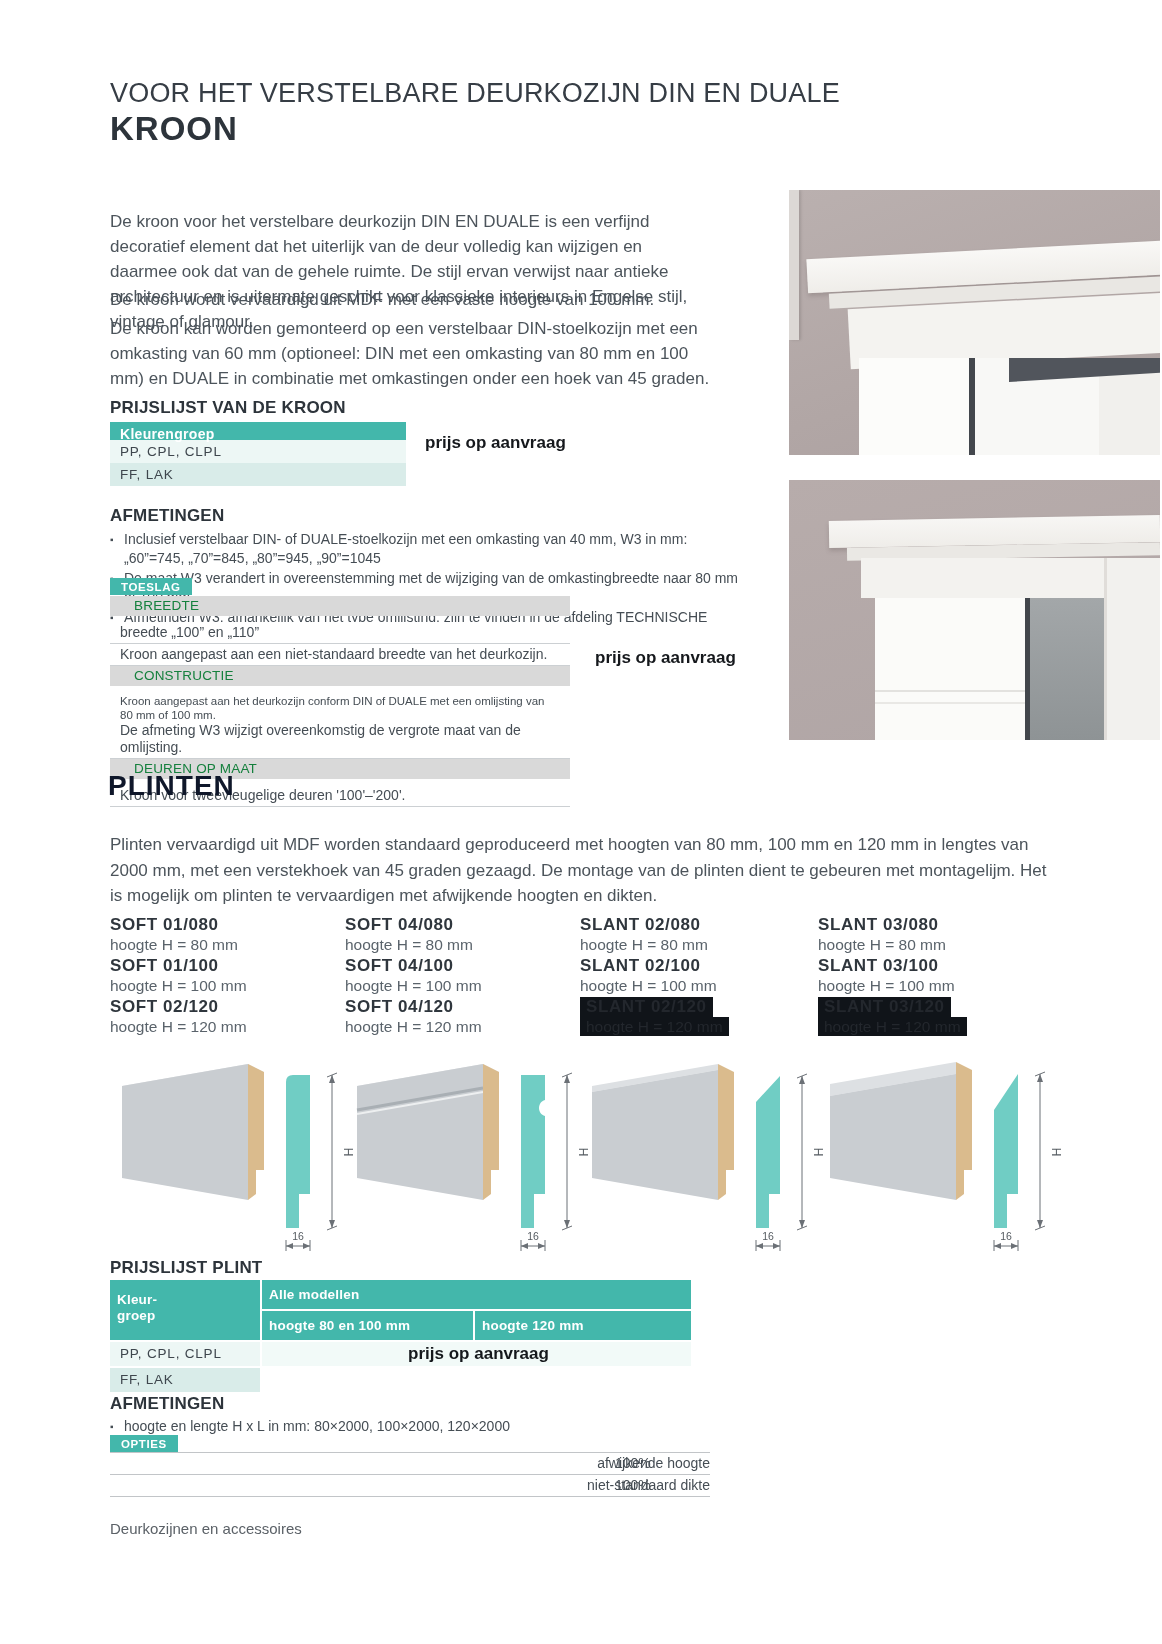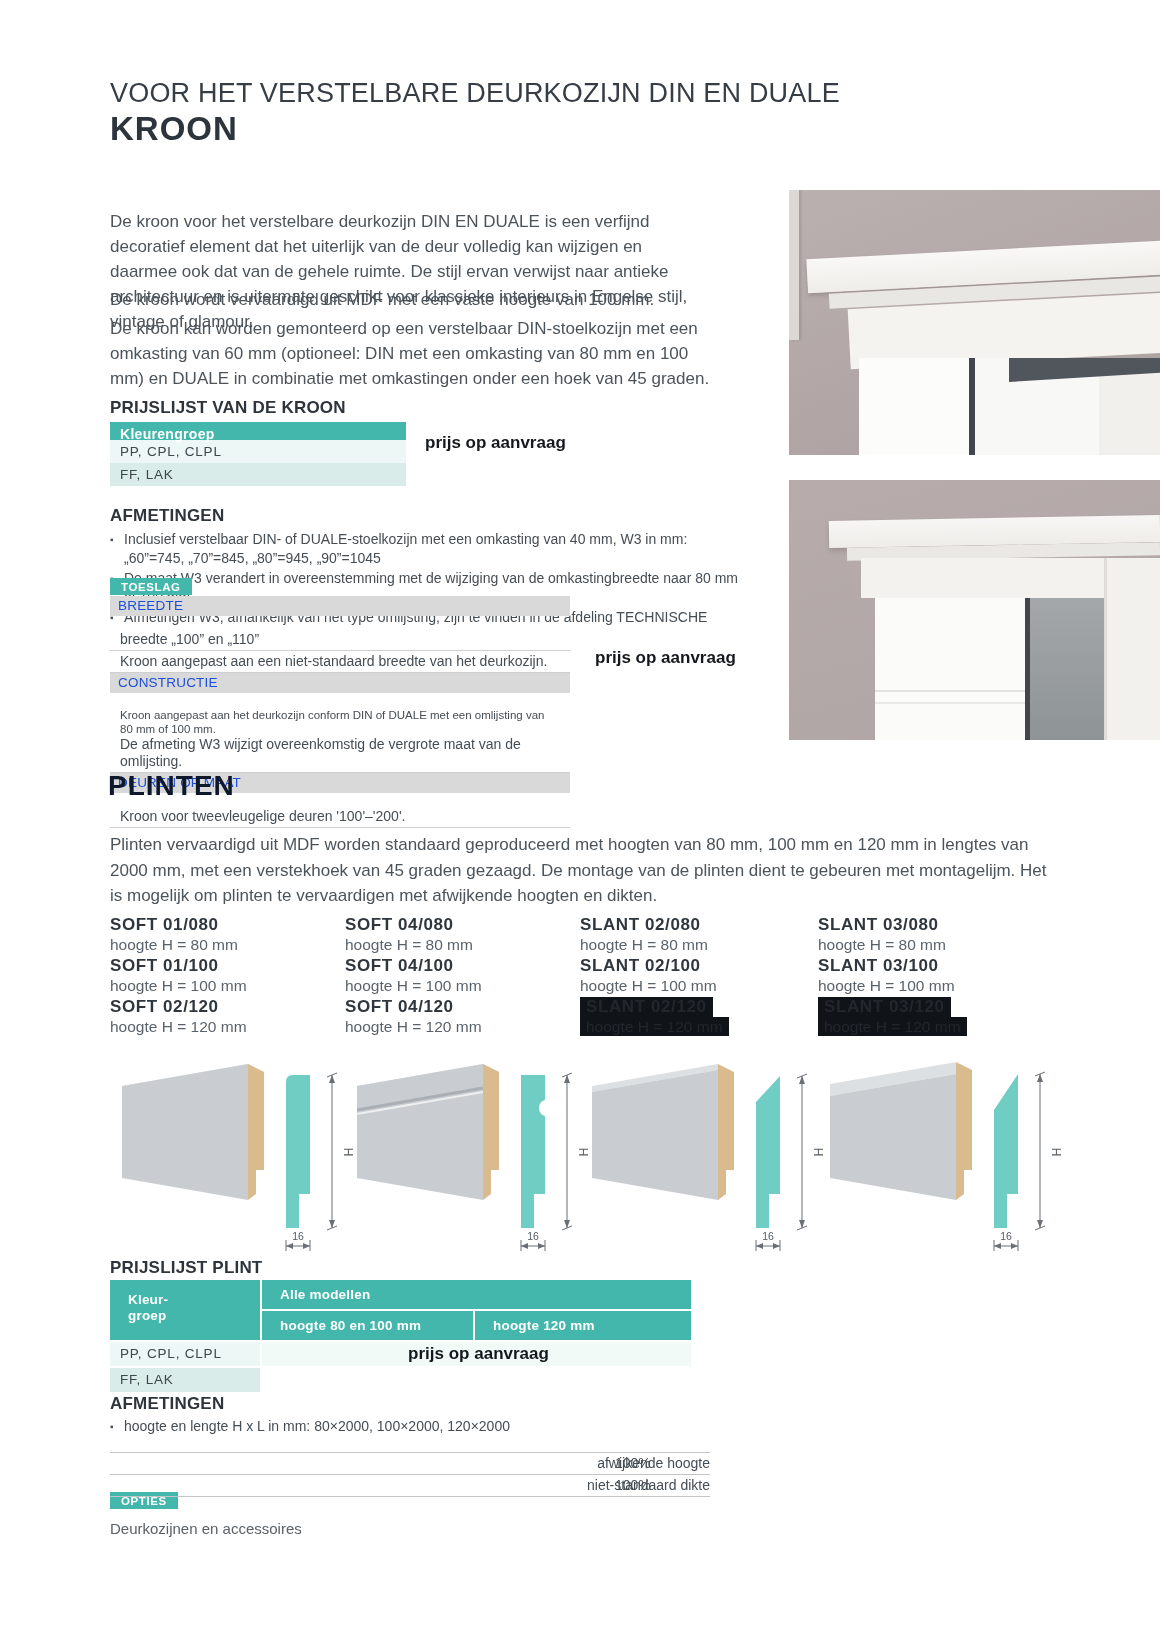--- a/index.html
+++ b/index.html
@@ -40,43 +40,43 @@
 
   .h-afm1{left:110px;top:506px;}
   .h-prijskroon{left:110px;top:398px;}
   .h-prijsplint{left:110px;top:1258px;}
   .h-afm2{left:110px;top:1394px;}
 
   
   .badge{display:inline-block;background:#43b7ab;color:#ffffff;font-size:11.5px;font-weight:700;
          letter-spacing:.6px;padding:3px 11px 2px 11px;}
   .toeslag-badge{left:110px;top:578px;}
-  .opties-badge{left:110px;top:1492px;}
+  .opties-badge{left:110px;top:1435px;}
 
   
   .toeslag-table{left:110px;top:596px;width:460px;font-size:14px;color:#454d54;}
-  .tt-hdr{background:#d9d9d9;color:#1d4ed8;font-size:13.5px;height:20px;line-height:20px;
-          padding-left:8px;margin-bottom:13px;letter-spacing:.2px;}
+  .tt-hdr{background:#d9d9d9;color:#15803d;font-size:13.5px;height:20px;line-height:20px;
+          padding-left:24px;margin-bottom:6px;letter-spacing:.2px;}
   .tt-row{background:#ffffff;border-bottom:1px solid #ccd0d3;padding:2px 10px 2px 10px;line-height:17px;}
   .tt-small{font-size:11.5px;line-height:14px;}
 
   
   .prod-col{top:915px;width:230px;}
   .prod-name{font-size:17px;font-weight:700;color:#2f363d;letter-spacing:.6px;line-height:20px;}
   .prod-desc{font-size:15.5px;color:#5a636b;line-height:19px;margin-bottom:2px;}
   .redacted{display:inline-block;background:#101419;color:#23272d;padding:0 6px;}
 
   .drawing{position:absolute;top:1046px;}
 
   
   .plint-table{left:110px;top:1280px;width:585px;}
   .pt-grid{display:grid;grid-template-columns:150px 211px 216px;grid-template-rows:29px 29px;
            gap:2px;background:#ffffff;}
   .pt-cell{background:#43b7ab;color:#ffffff;font-weight:700;font-size:13.5px;display:flex;
-           align-items:center;padding-left:18px;letter-spacing:.2px;}
+           align-items:center;padding-left:7px;letter-spacing:.2px;}
   .pt-kleur{grid-row:1/3;align-items:center;line-height:16px;display:block;padding-top:12px;}
   .pt-alle{grid-column:2/4;}
   .pt-datarow{display:grid;grid-template-columns:150px 429px;gap:2px;margin-top:2px;height:24px;}
   .pt-c1{font-size:13.5px;color:#3e464d;line-height:24px;padding-left:10px;letter-spacing:.8px;}
   .pt-c1.r1{background:#edf7f5;}
   .pt-c1.r2{background:#d9ece9;}
   .pt-rest.r1{background:#f2faf8;}
   .pt-rest.r2{background:#ffffff;}
   .pt-price{position:absolute;left:152px;top:64px;width:433px;text-align:center;}
 

